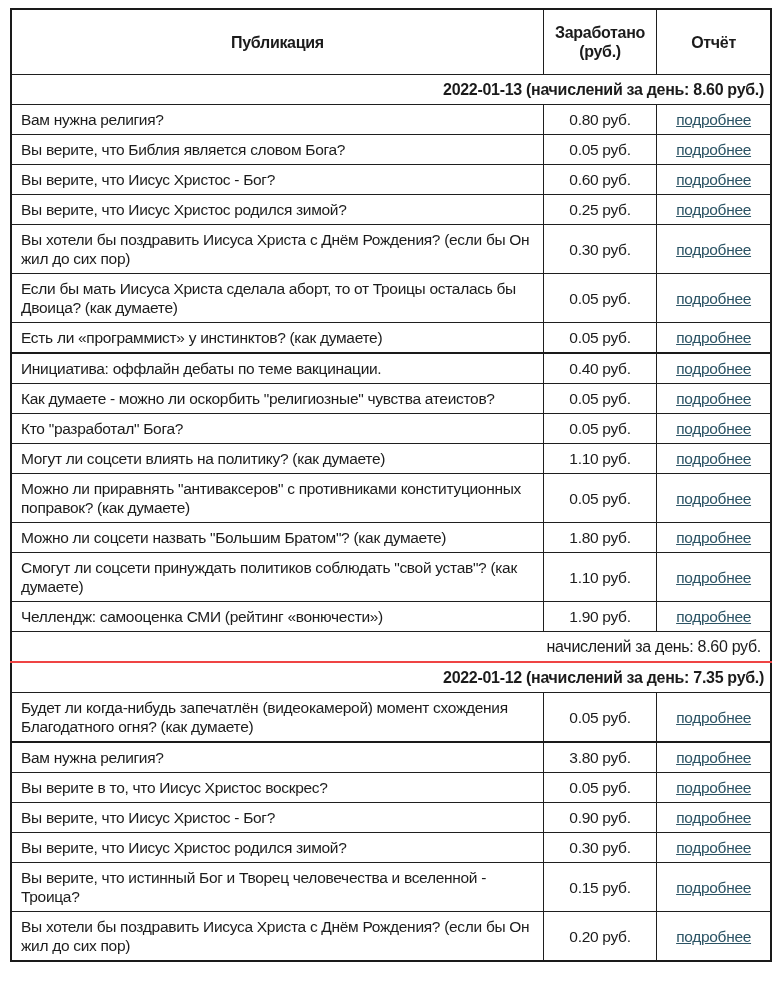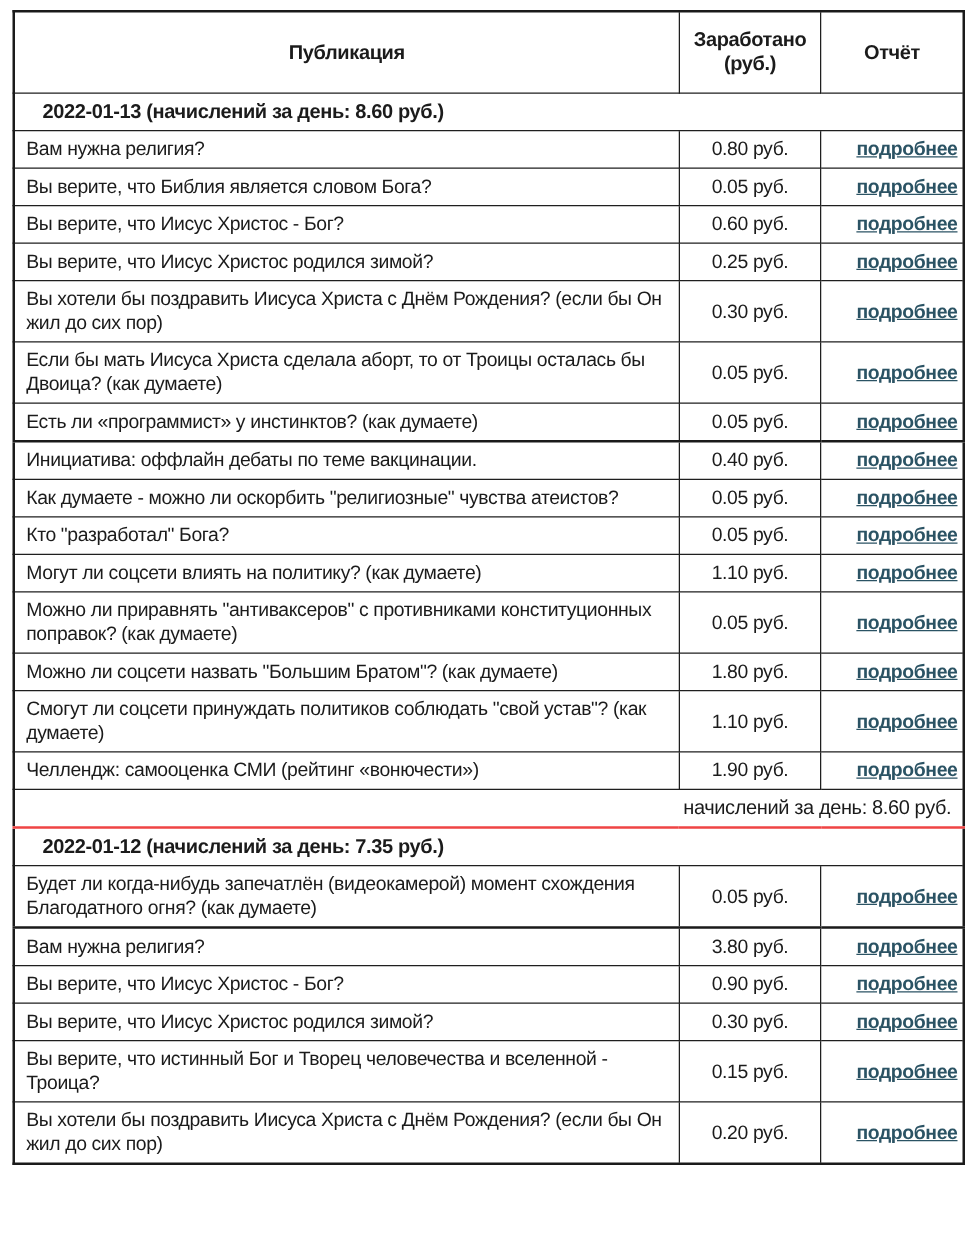--- a/index.html
+++ b/index.html
@@ -33,38 +33,37 @@
     line-height: 19px;
   }
   th.col-head {
     font-weight: bold;
     text-align: center;
     font-size: 16px;
     padding: 13px 6px;
   }
   td.date-head {
     font-weight: bold;
-    text-align: left;
+    text-align: right;
     font-size: 16px;
-    padding: 5px 22px;
+    padding: 5px 6px;
   }
   tr.section2-head td.date-head { border-top: 2px solid #ef4444; }
   td.title {
     text-align: left;
     padding: 5px 8px 5px 9px;
   }
   td.amount {
     text-align: center;
     padding: 5px 4px;
   }
   td.amount.bold { font-weight: normal; }
   td.report {
-    text-align: right;
+    text-align: center;
     padding: 5px 4px;
-    font-weight: bold;
   }
   td.report a {
     color: #2b5364;
     text-decoration: underline;
     cursor: pointer;
   }
   td.summary {
     font-weight: normal;
     text-align: right;
     padding: 5px 9px 5px 6px;
@@ -182,20 +181,25 @@
     <td class="title">Будет ли когда-нибудь запечатлён (видеокамерой) момент схождения Благодатного огня? (как думаете)</td>
     <td class="amount">0.05 руб.</td>
     <td class="report"><a>подробнее</a></td>
   </tr>
   <tr>
     <td class="title">Вам нужна религия?</td>
     <td class="amount bold">3.80 руб.</td>
     <td class="report"><a>подробнее</a></td>
   </tr>
   <tr>
+    <td class="title">Вы верите в то, что Иисус Христос воскрес?</td>
+    <td class="amount">0.05 руб.</td>
+    <td class="report"><a>подробнее</a></td>
+  </tr>
+  <tr>
     <td class="title">Вы верите, что Иисус Христос - Бог?</td>
     <td class="amount">0.90 руб.</td>
     <td class="report"><a>подробнее</a></td>
   </tr>
   <tr>
     <td class="title">Вы верите, что Иисус Христос родился зимой?</td>
     <td class="amount">0.30 руб.</td>
     <td class="report"><a>подробнее</a></td>
   </tr>
   <tr>

